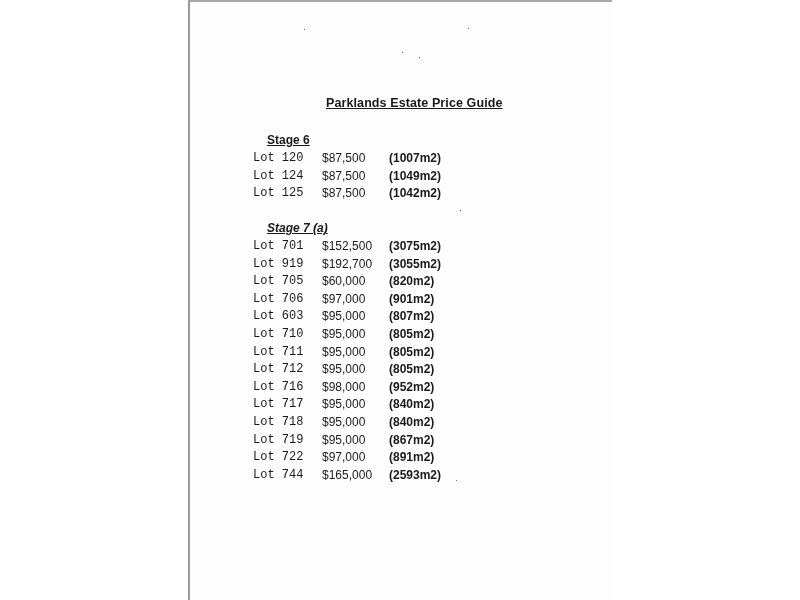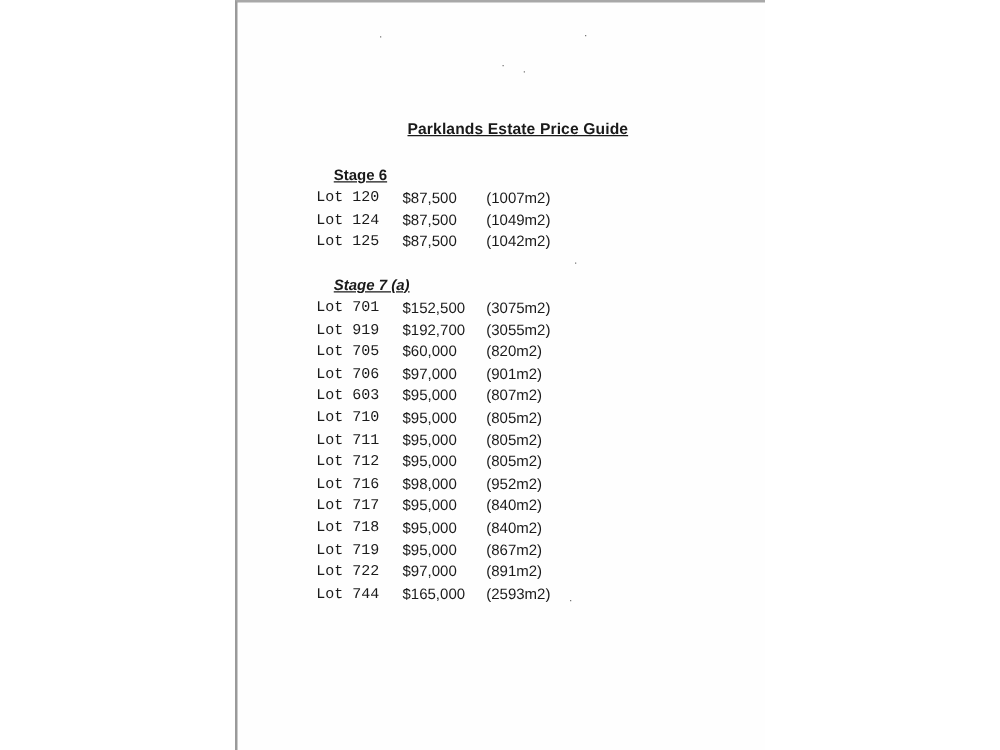--- a/index.html
+++ b/index.html
@@ -17,21 +17,21 @@
       position: absolute; left: 326px; top: 96px; font-size: 12.5px; font-weight: bold;
       text-decoration: underline; letter-spacing: 0.1px;
     }
     .stage-heading {
       position: absolute; left: 253px; font-size: 12px; font-weight: bold; text-decoration: underline; margin-left: 14px;
     }
     .row { position: absolute; left: 253px; font-size: 12px; height: 17px; line-height: 17px; }
     .row span { position: absolute; white-space: nowrap; }
     .c-lot { left: 0; font-family: Liberation Mono, monospace; }
     .c-price { left: 69px; }
-    .c-area { left: 136px; }
+    .c-area { left: 136px; font-weight: bold; }
   </style>
 </head>
 <body>
 
 <div class="page"></div>
 <div class="speck" style="left:304px;top:29px"></div>
 <div class="speck" style="left:468px;top:28px"></div>
 <div class="speck" style="left:402px;top:52px"></div>
 <div class="speck" style="left:419px;top:57px"></div>
 <div class="speck" style="left:460px;top:210px"></div>

